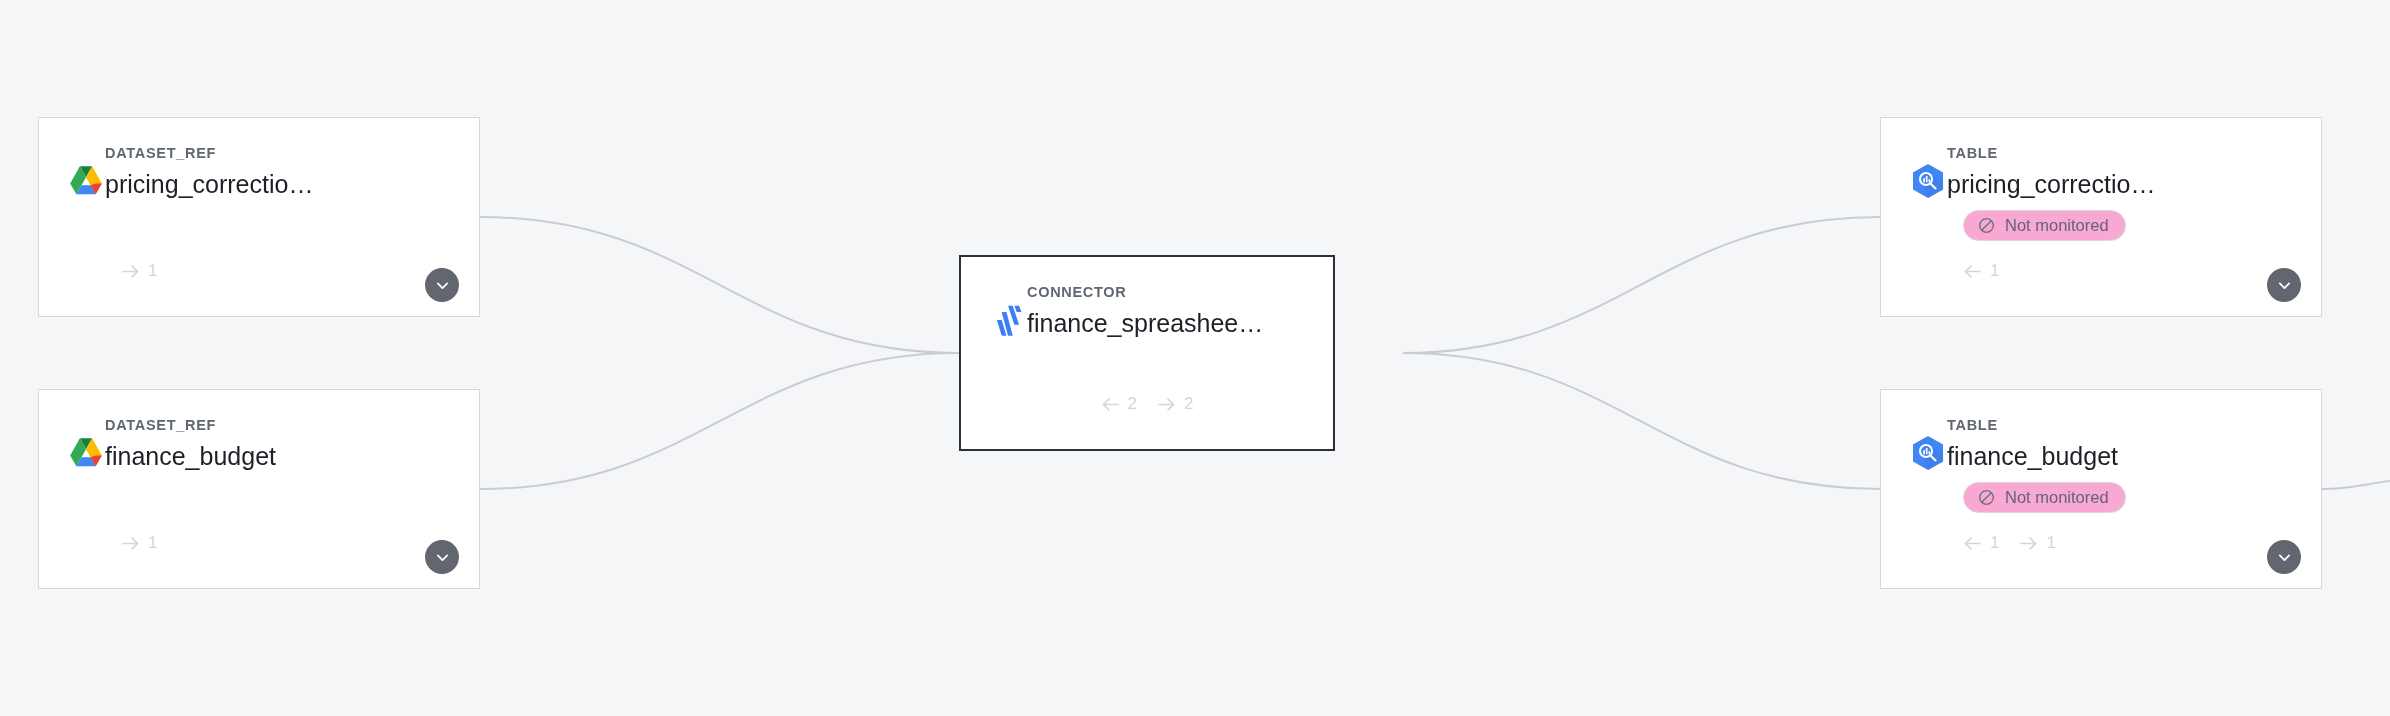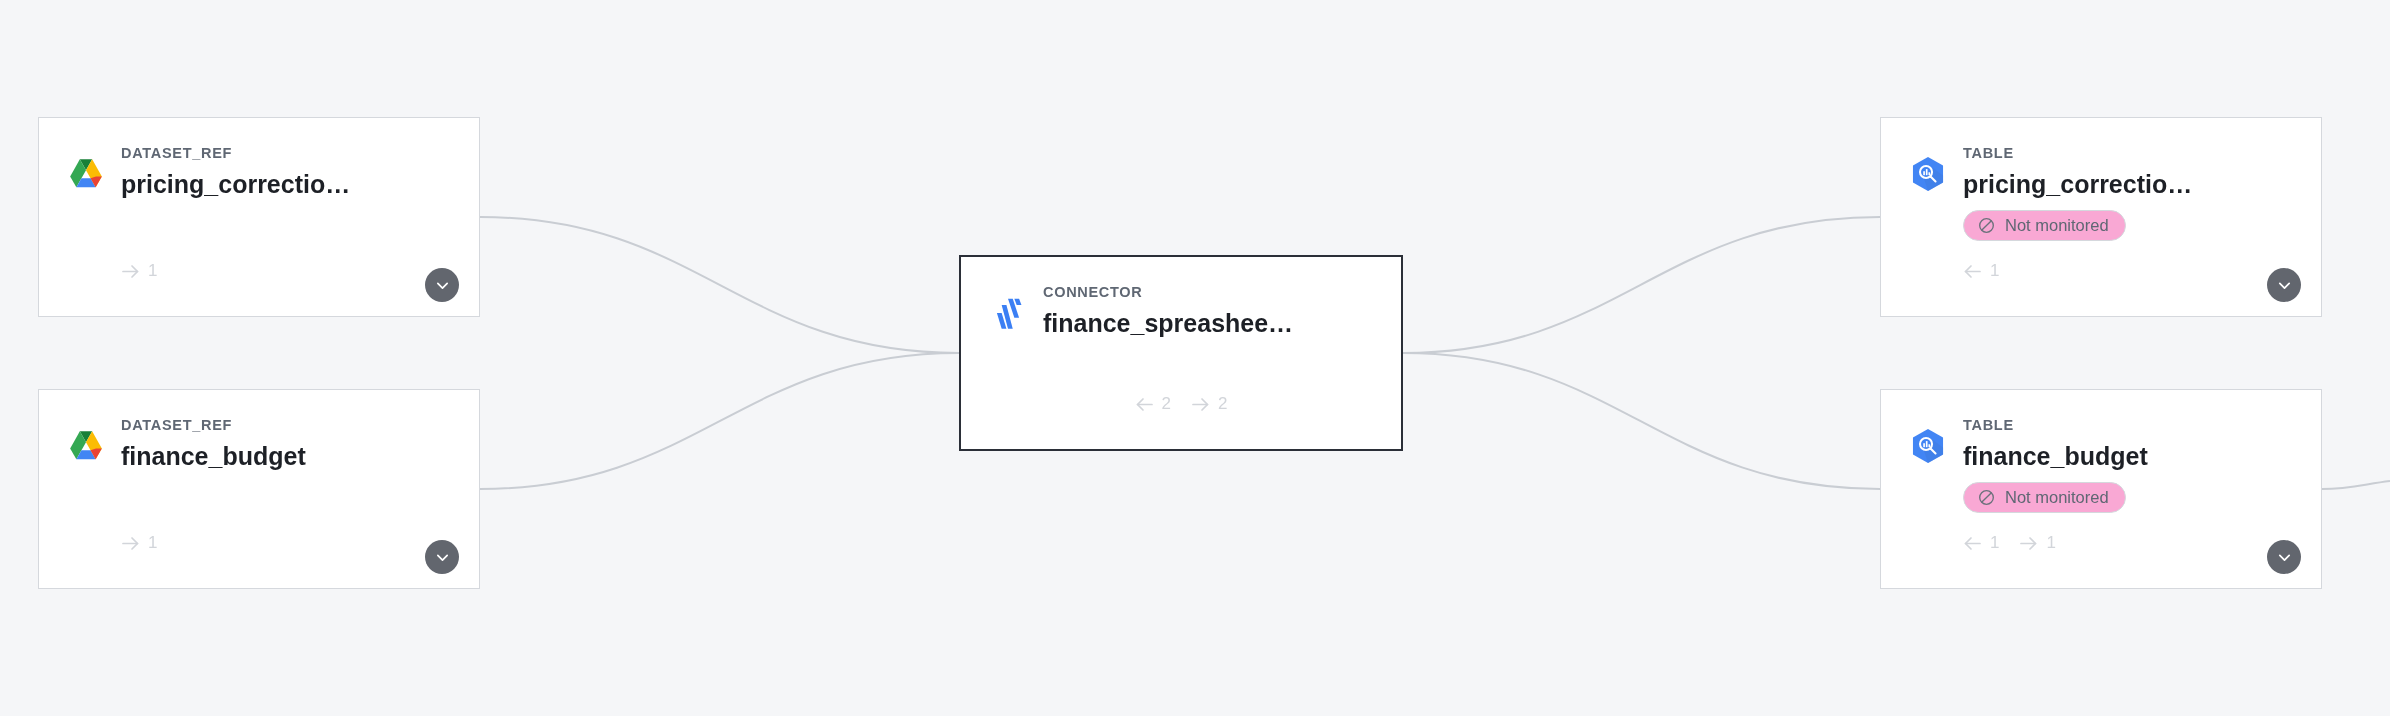--- a/index.html
+++ b/index.html
@@ -44,23 +44,22 @@
     box-sizing: border-box;
     display: flex;
     flex-direction: column;
   }
   .node.selected {
     border: 2px solid #2b2f38;
   }
 
   .node-head {
     display: flex;
-    align-items: center;
+    align-items: flex-end;
     padding: 26px 0 0 28px;
-    gap: 16px;
   }
   .node-icon {
     width: 38px;
     height: 38px;
     flex: 0 0 38px;
     margin-top: 4px;
     display: block;
   }
   .node-textcol {
     display: flex;
@@ -71,21 +70,21 @@
   .node-kind {
     font-size: 14.5px;
     font-weight: 700;
     letter-spacing: 0.7px;
     color: #5f6773;
     line-height: 1.1;
     white-space: nowrap;
   }
   .node-title {
     font-size: 25px;
-    font-weight: 700;
+    font-weight: 400;
     color: #1d2026;
     line-height: 1.25;
     margin-top: 7px;
     white-space: nowrap;
     overflow: hidden;
   }
 
   
   .badge-row {
     padding: 10px 0 0 82px;
@@ -225,21 +224,21 @@
               <span class="count-num">1</span>
             </span>
           </div>
           <button class="expand-btn">
             <svg width="17" height="17" viewBox="0 0 20 20">
     <polyline points="4.5,7.5 10,13 15.5,7.5" fill="none" stroke="#ffffff" stroke-width="2" stroke-linecap="round" stroke-linejoin="round"></polyline>
   </svg>
           </button>
         </div>
       </div>
-      <div class="node selected" style="left: 959px; top: 255px; width: 444px; height: 196px;">
+      <div class="node selected" style="left: 959px; top: 255px; width: 376px; height: 196px;">
         <div class="node-head">
           <svg class="node-icon" viewBox="0 0 48 48">
     <g fill="#3b7ff4">
       <polygon points="10,24 16,24 22,44 16,44"></polygon>
       <polygon points="16,14 22,14 30,44 24,44"></polygon>
       <polygon points="24,6 30,6 38,30 32,30"></polygon>
       <polygon points="32,6 38,6 41,14 35,14"></polygon>
     </g>
   </svg>
           <div class="node-textcol">

